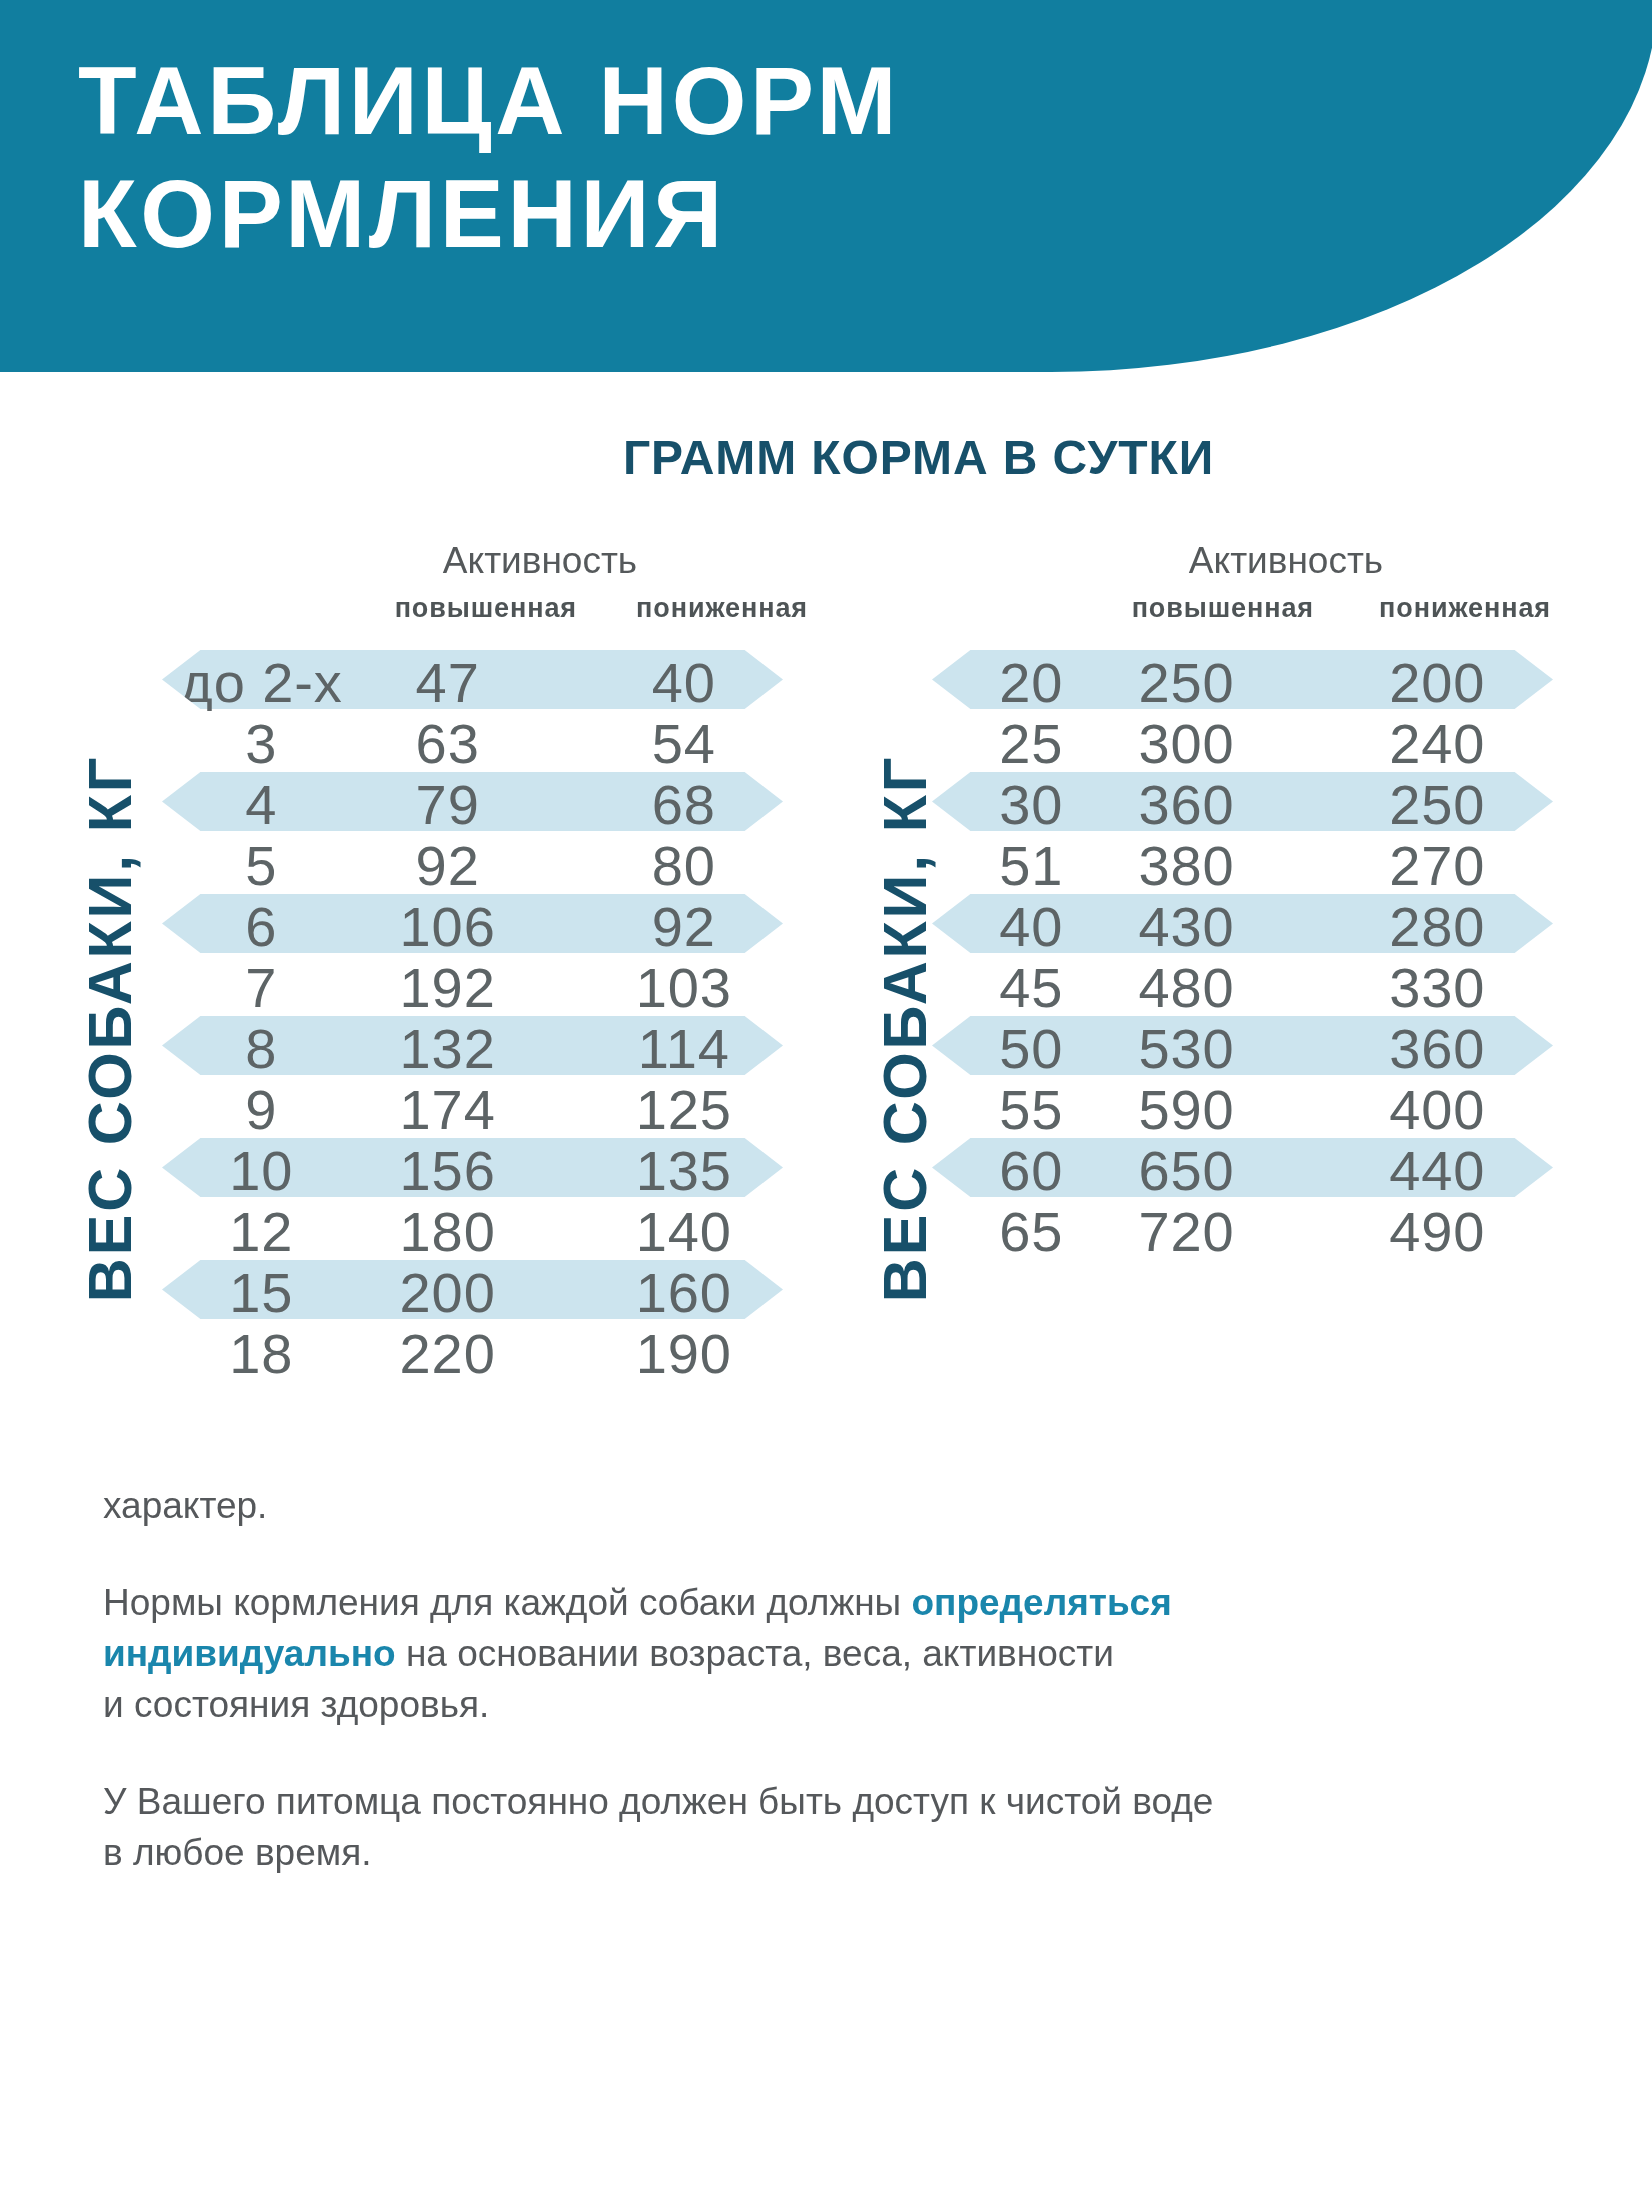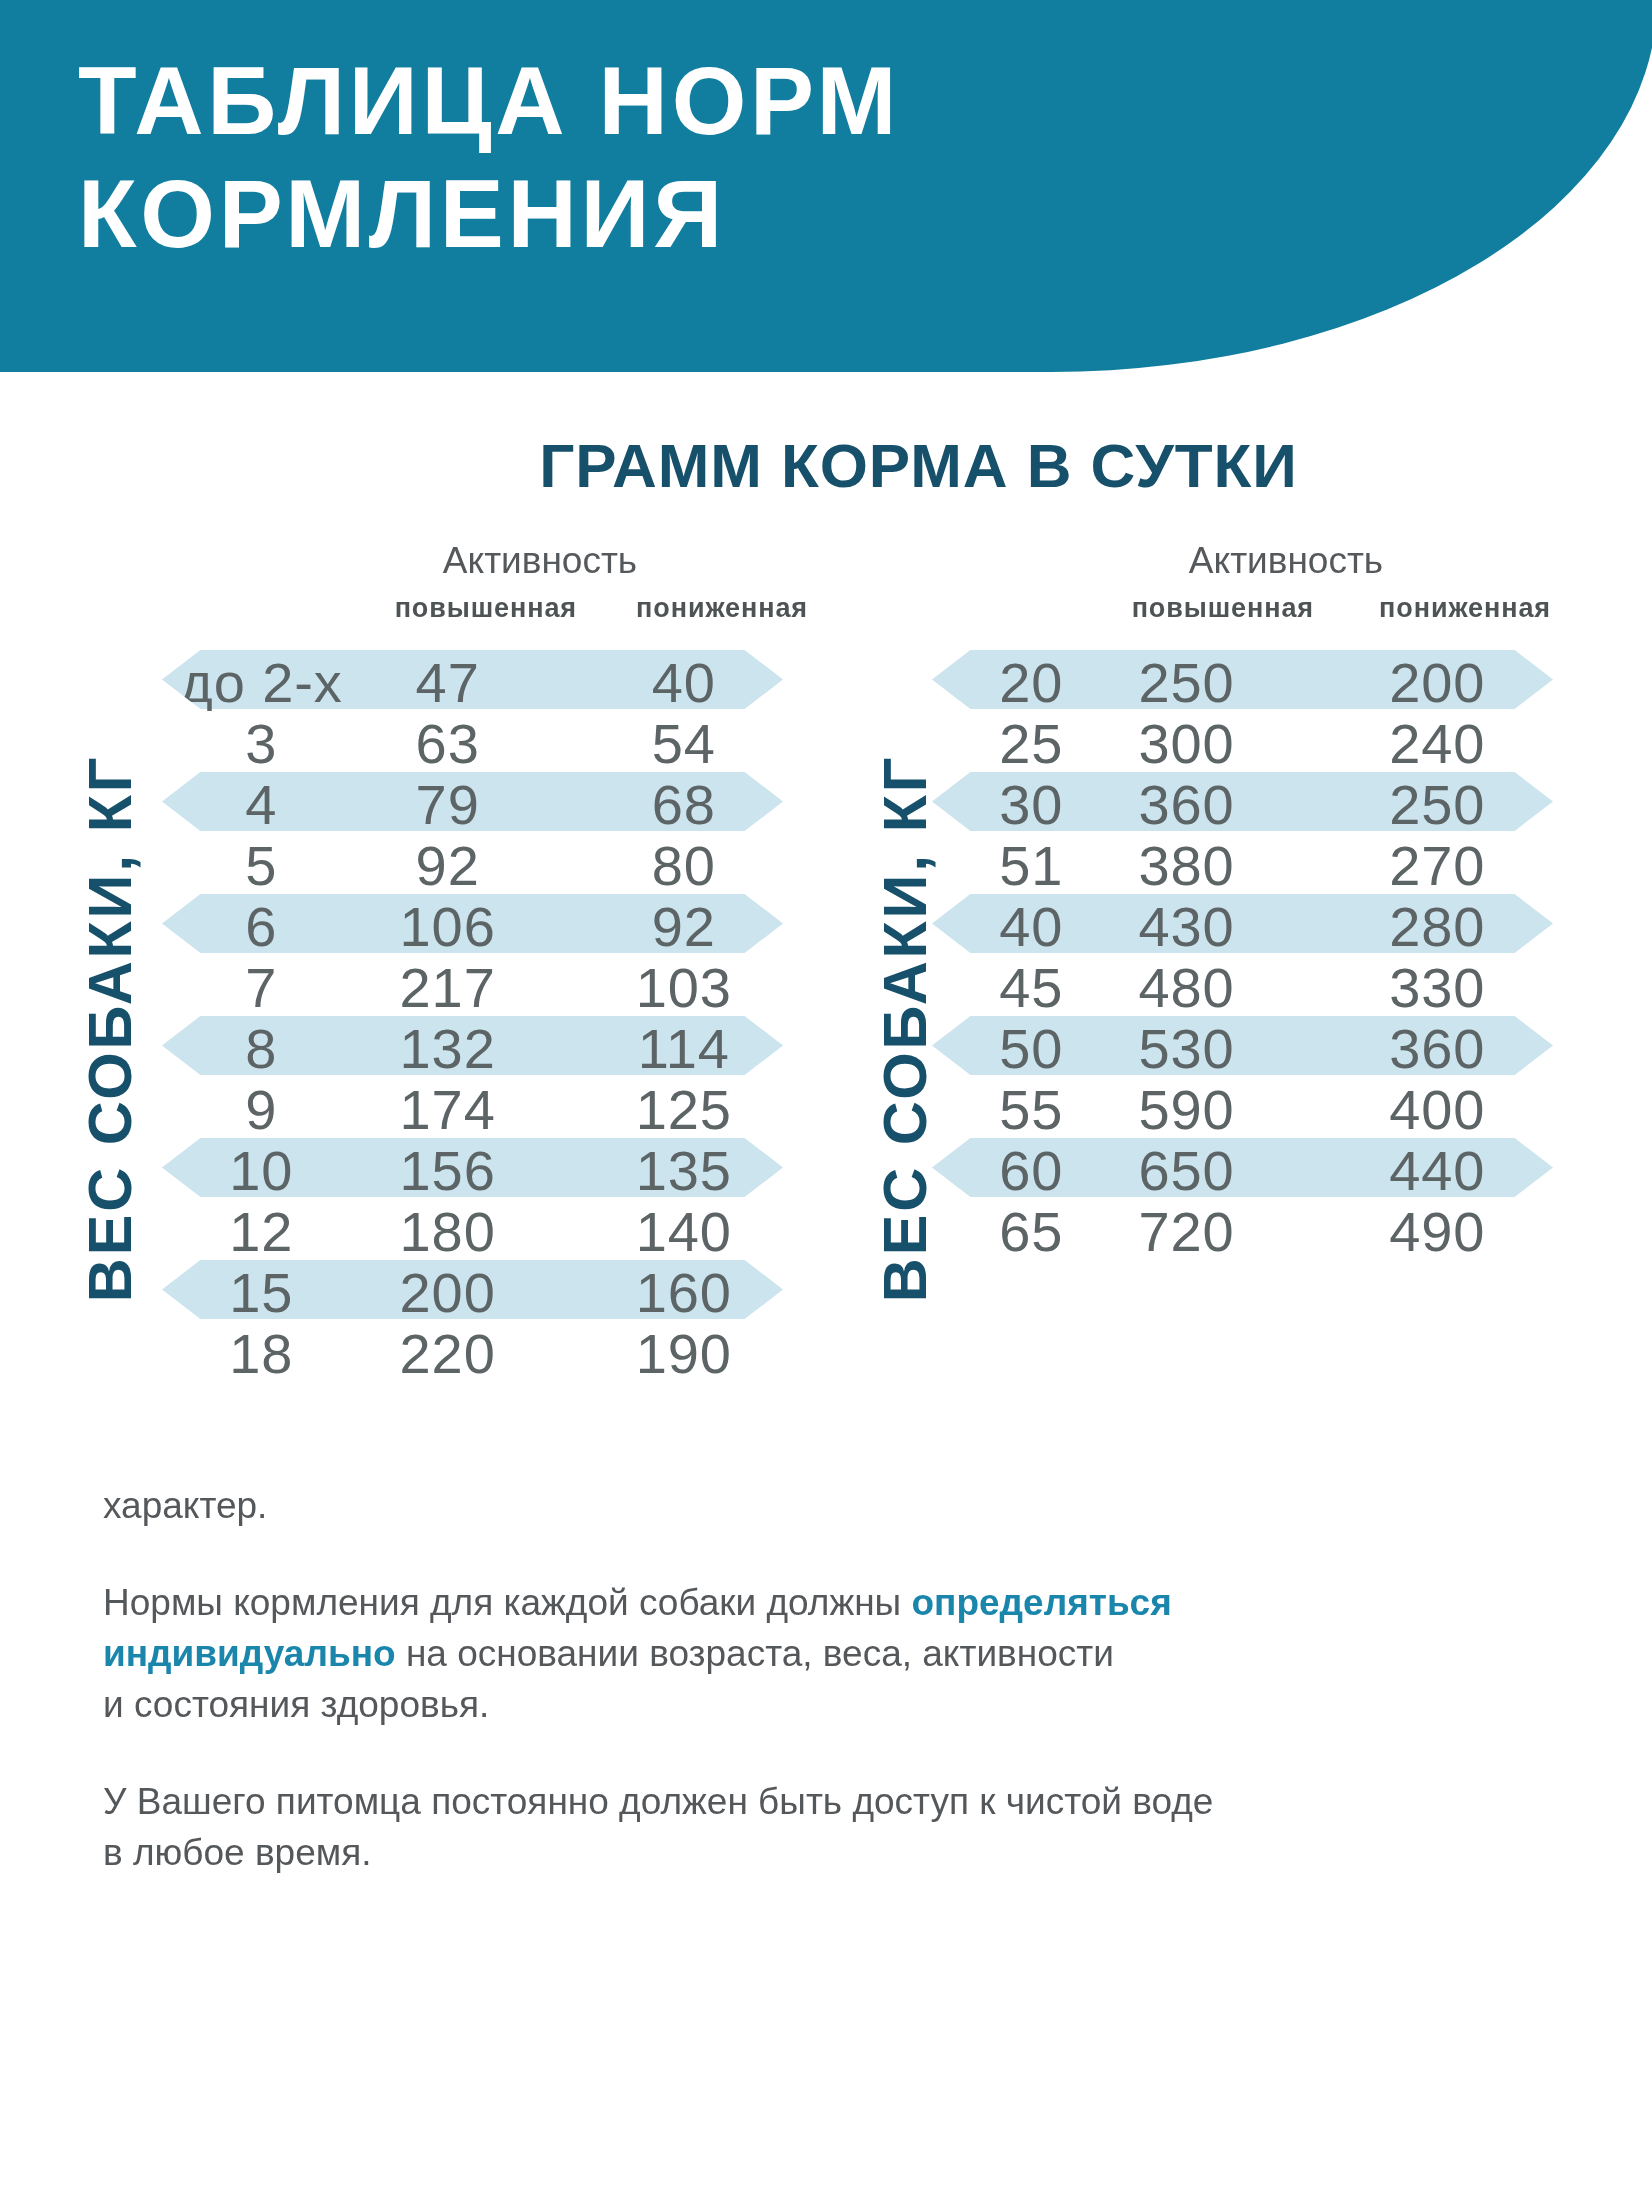--- a/index.html
+++ b/index.html
@@ -34,21 +34,21 @@
     letter-spacing: 3.7px;
   }
 
   .section-title {
     position: absolute;
     left: 184px;
     top: 430px;
     width: 1469px;
     margin: 0;
     text-align: center;
-    font-size: 62px;
+    font-size: 48px;
     font-weight: 700;
     letter-spacing: 0.9px;
     color: var(--dark, #1b4d62);
   }
 
   .activity-label {
     position: absolute;
     top: 540px;
     width: 386px;
     text-align: center;
@@ -179,21 +179,21 @@
         <div class="cell cell2">92</div>
         <div class="cell cell3">80</div>
       </div>
       <div class="row band">
         <div class="cell cell1">6</div>
         <div class="cell cell2">106</div>
         <div class="cell cell3">92</div>
       </div>
       <div class="row">
         <div class="cell cell1">7</div>
-        <div class="cell cell2">217</div>
+        <div class="cell cell2">192</div>
         <div class="cell cell3">103</div>
       </div>
       <div class="row band">
         <div class="cell cell1">8</div>
         <div class="cell cell2">132</div>
         <div class="cell cell3">114</div>
       </div>
       <div class="row">
         <div class="cell cell1">9</div>
         <div class="cell cell2">174</div>

